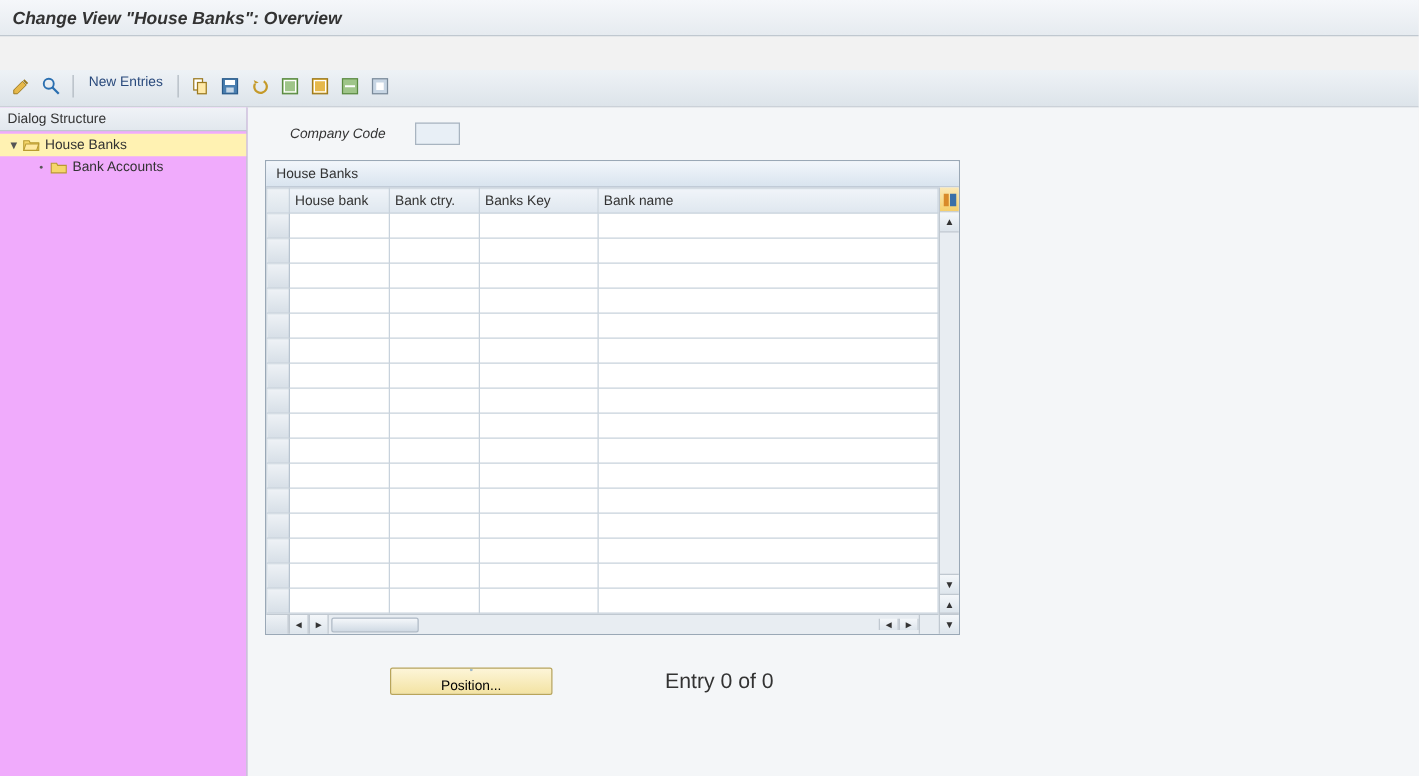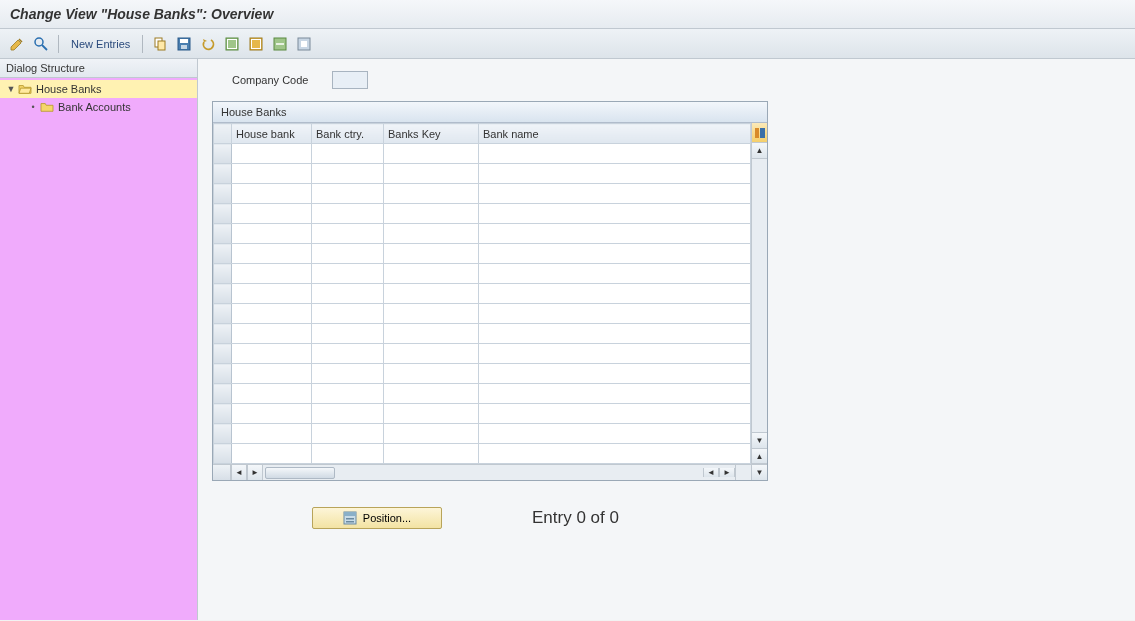--- a/index.html
+++ b/index.html
@@ -24,24 +24,25 @@
       font-weight: bold;
       font-size: 14px;
       color: #333;
     }
 
     
     .toolbar {
       background: linear-gradient(to bottom, #eef2f6, #dde4ea);
       padding: 4px 8px;
       display: flex;
-      align-items: center;
+      align-items: flex-start;
       gap: 6px;
       border-bottom: 1px solid #c0c8d0;
       height: 30px;
+      margin-top: 27px;
     }
     .tb-btn {
       display: inline-flex;
       align-items: center;
       justify-content: center;
       width: 18px;
       height: 18px;
       cursor: pointer;
       border-radius: 2px;
     }
@@ -124,21 +125,21 @@
       position: relative;
       overflow: hidden;
     }
 
     .field-row {
       display: flex;
       align-items: center;
       gap: 24px;
       margin: 4px 0 12px 20px;
     }
-    .field-label { font-size: 11px; color: #333; }
+    .field-label { font-size: 11px; color: #333; font-style: italic; }
     .field-input {
       width: 36px;
       height: 18px;
       background: #e8eff6;
       border: 1px solid #a8b4c0;
       padding: 0 4px;
       font-family: inherit;
       font-size: 11px;
     }
 
@@ -244,20 +245,21 @@
       display:flex; align-items:center;
       height: 22px;
       width: 130px;
       border: 1px solid #b8a45a;
       background: linear-gradient(to bottom,#fdf5d8,#f3e3a3);
       border-radius: 2px;
       cursor:pointer;
       font-size:11px;
       justify-content:center;
       gap:6px;
+      flex-direction:column;
     }
     .position-btn .p-icon { width:14px; height:14px; }
     .entry-text { font-size: 17px; color:#333; }
   </style>
 </head>
 <body>
 
 <div class="title-bar">
   <span class="title-text">Change View "House Banks": Overview</span>
 </div>

